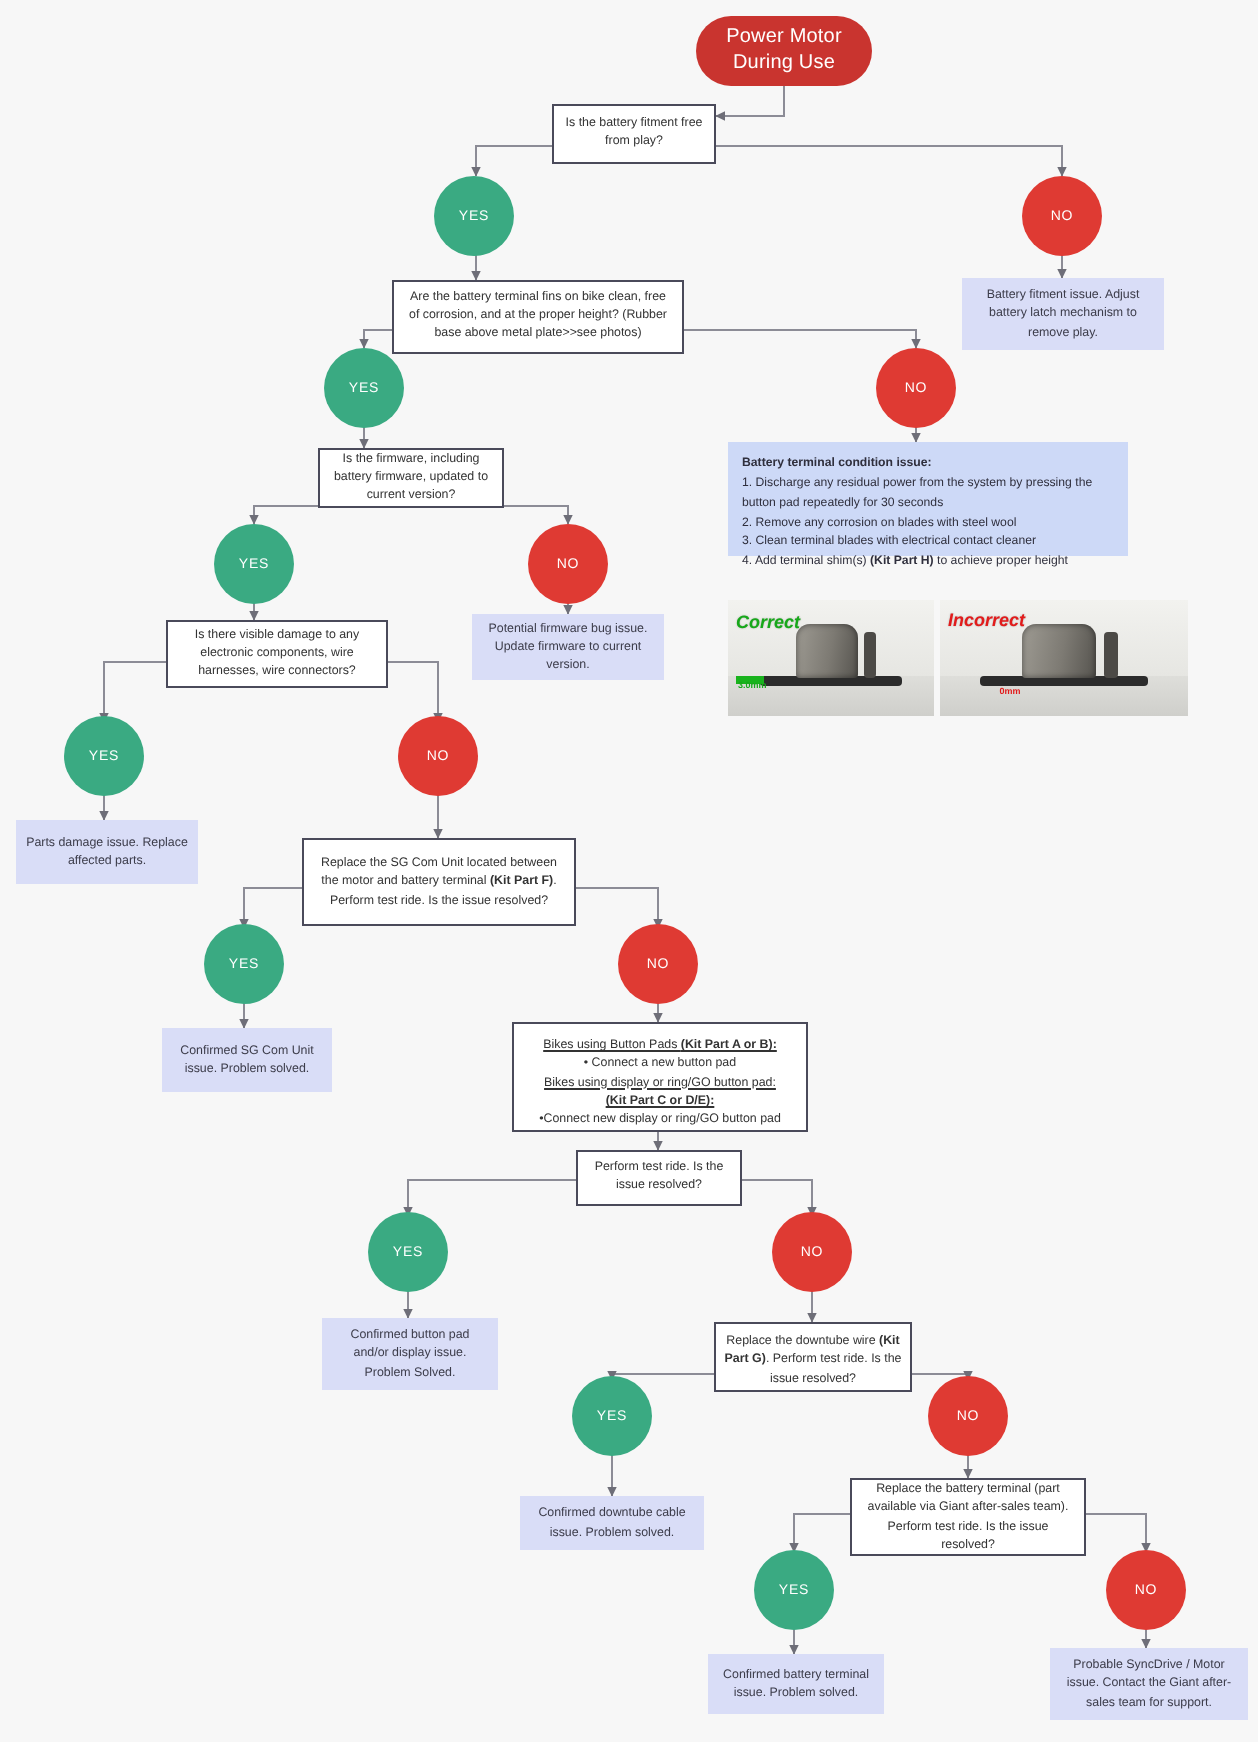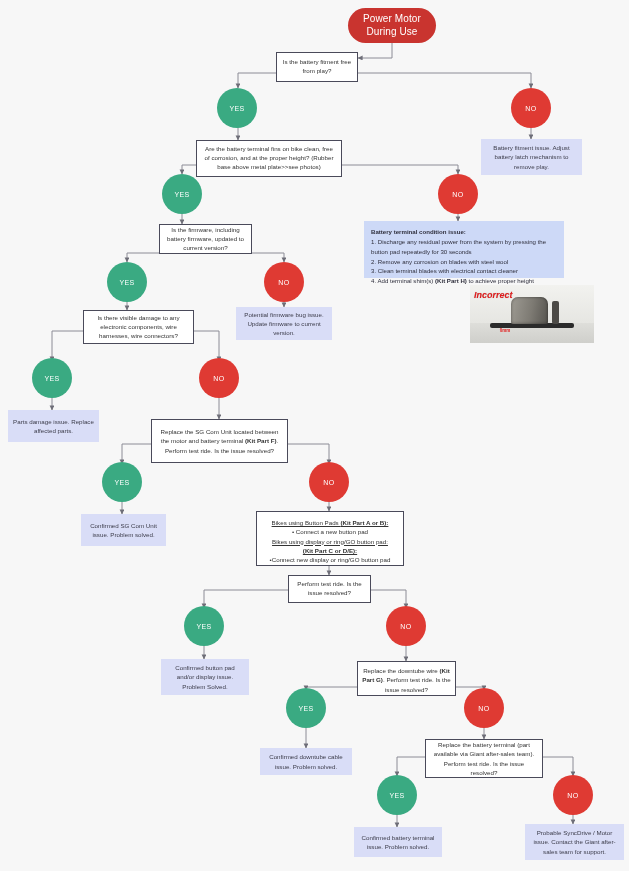--- a/index.html
+++ b/index.html
@@ -238,22 +238,32 @@
   <div class="node circle no" style="left:438px; top:174px; width:40px; height:40px;">NO</div>
 
   <div class="node infobox" style="left:364px; top:221px; width:200px; height:57px; display:block;">
     <span class="ttl">Battery terminal condition issue:</span>
     <span>1. Discharge any residual power from the system by pressing the button pad repeatedly for 30 seconds</span><br>
     <span>2. Remove any corrosion on blades with steel wool</span><br>
     <span>3. Clean terminal blades with electrical contact cleaner</span><br>
     <span><span>4. Add terminal shim(s) </span><b>(Kit Part H)</b><span> to achieve proper height</span></span>
   </div>
 
-
-  <div class="photo" style="left:470px; top:285px; width:124px; height:58px;">
+  <div class="photo" style="left:364px; top:300px; width:103px; height:58px;">
+    <div class="sky"></div>
+    <div class="ground"></div>
+    <div class="base"></div>
+    <div class="term"></div>
+    <div class="fin"></div>
+    <div class="shim"></div>
+    <div class="tag ok">Correct</div>
+    <div class="mm ok">3.0mm</div>
+  </div>
+
+  <div class="photo" style="left:470px; top:300px; width:124px; height:58px;">
     <div class="sky"></div>
     <div class="ground"></div>
     <div class="base"></div>
     <div class="term"></div>
     <div class="fin"></div>
     <div class="tag bad">Incorrect</div>
     <div class="mm bad">0mm</div>
   </div>
 
   <div class="node decision" style="left:159px; top:224px; width:93px; height:30px;">Is the firmware, including battery firmware, updated to current version?</div>

